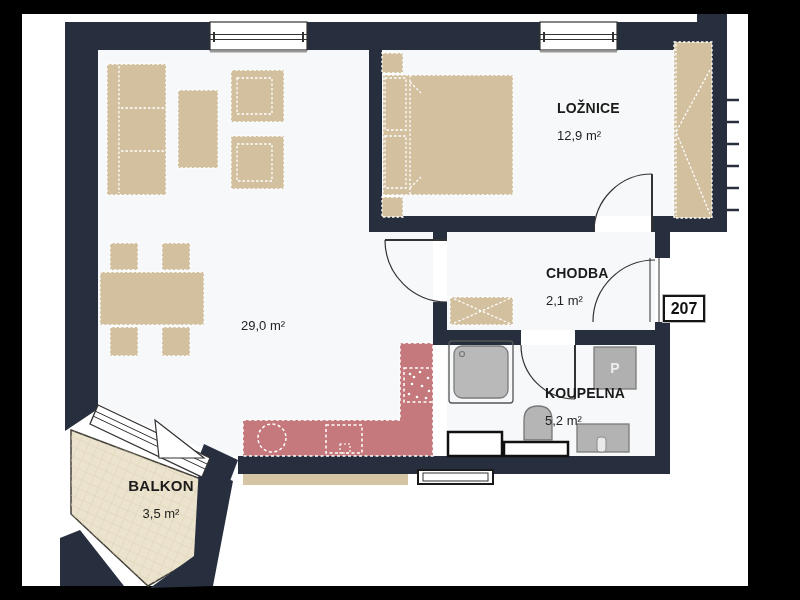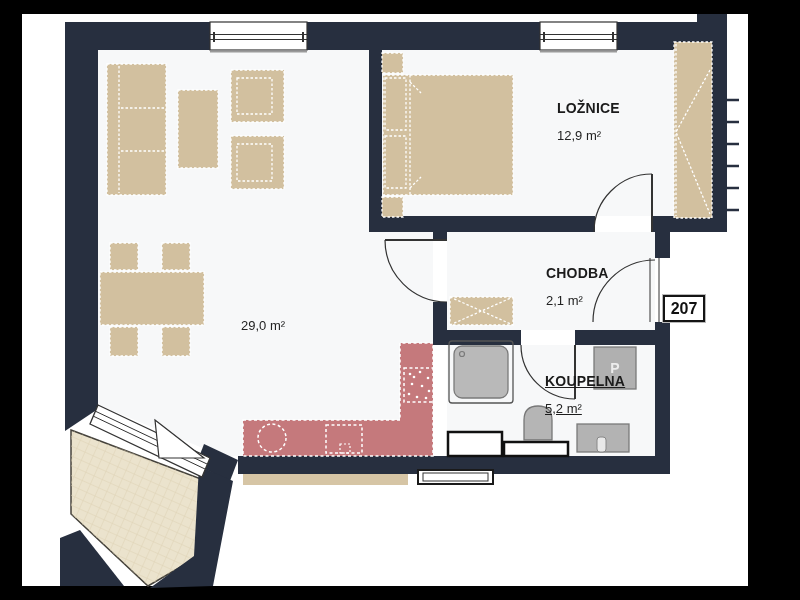--- a/index.html
+++ b/index.html
@@ -196,19 +196,23 @@
     <div class="rarea">29,0 m²</div>
   </div>
   <div class="room-label" style="left:557px;top:100px;">
     <div class="rname">LOŽNICE</div>
     <div class="rarea">12,9 m²</div>
   </div>
   <div class="room-label" style="left:546px;top:265px;">
     <div class="rname">CHODBA</div>
     <div class="rarea">2,1 m²</div>
   </div>
-  <div class="room-label" style="left:545px;top:373px;text-decoration:underline;">
+  <div class="room-label" style="left:545px;top:385px;">
     <div class="rname">KOUPELNA</div>
     <div class="rarea">5,2 m²</div>
   </div>
+  <div class="room-label" id="balcony-label" style="left:113px;top:477px;">
+    <div class="rname">BALKON</div>
+    <div class="rarea">3,5 m²</div>
+  </div>
 
   <div id="unit-box">207</div>
 </div>
 
 </body></html>

